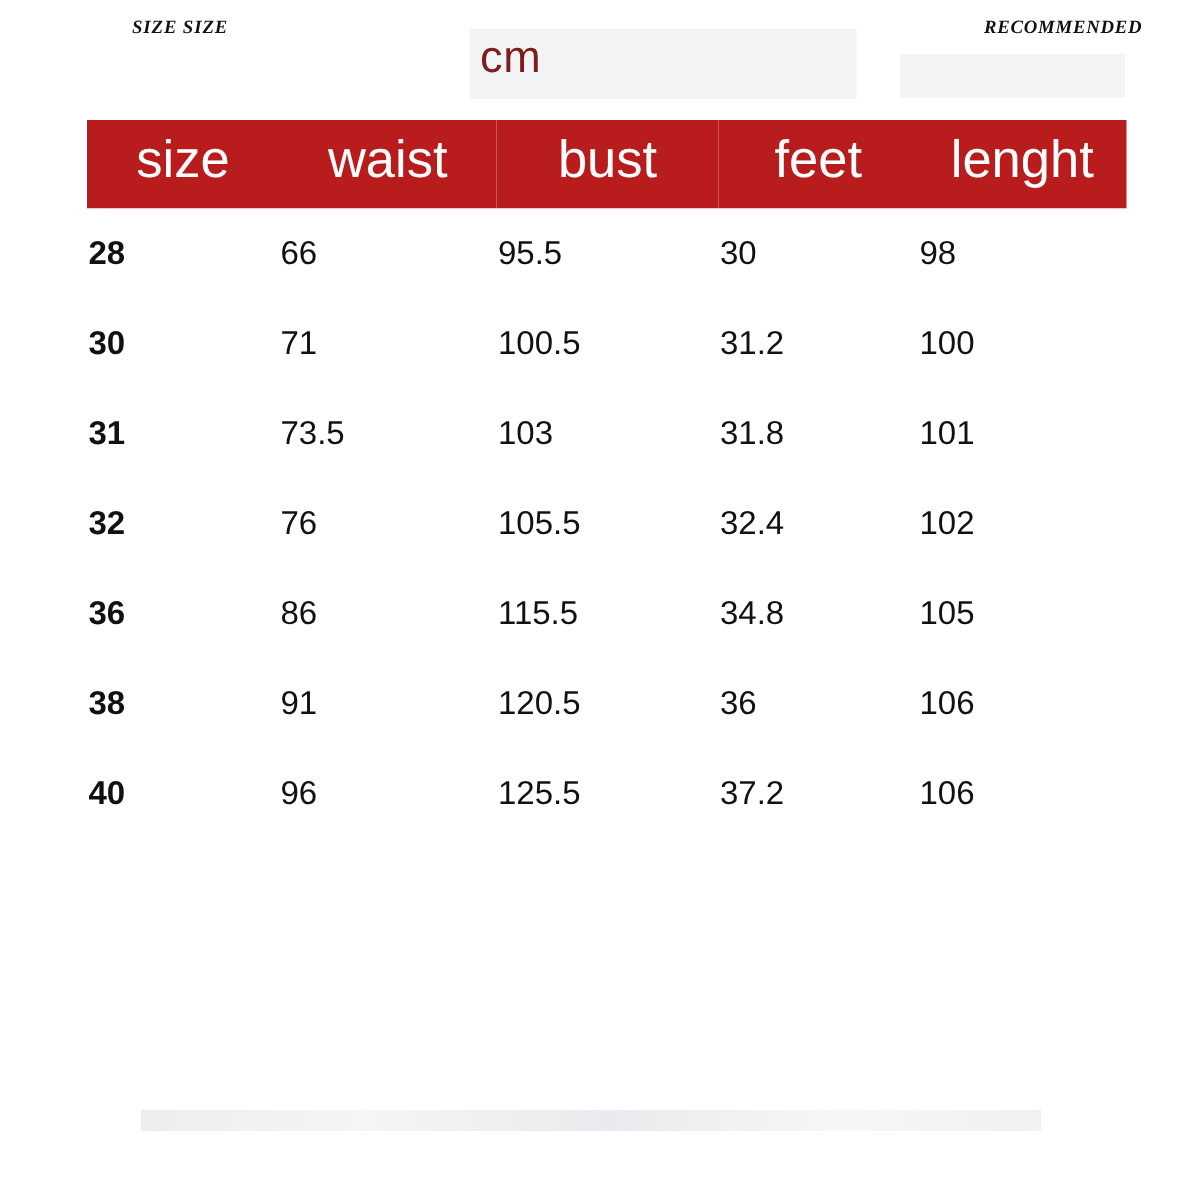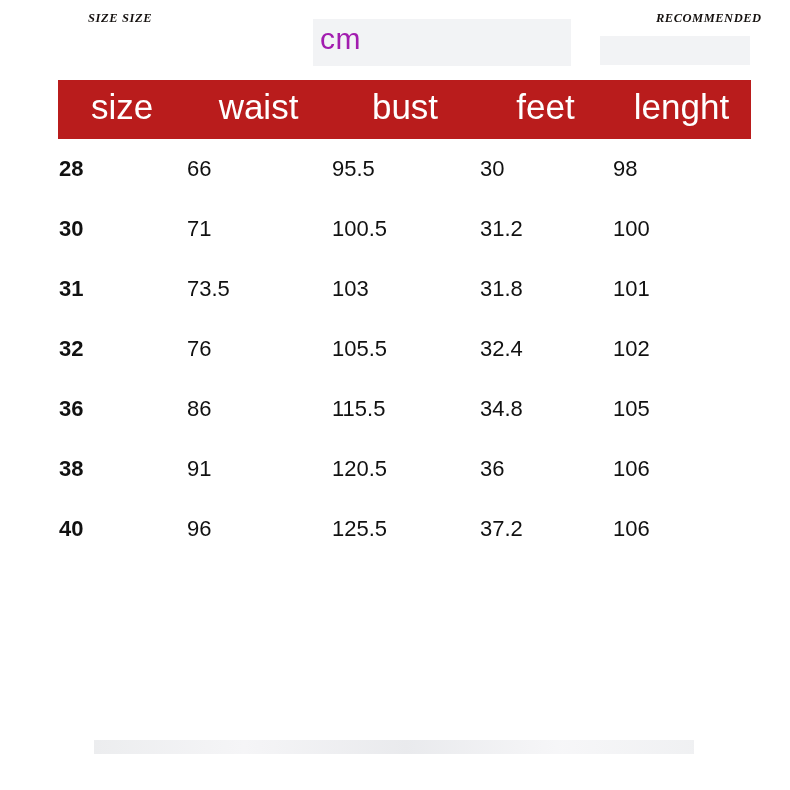--- a/index.html
+++ b/index.html
@@ -64,21 +64,21 @@
     width: 150px;
     height: 29px;
   }
 
   .unit-label {
     position: absolute;
     left: 320px;
     top: 22px;
     font-family: "Liberation Sans", sans-serif;
     font-size: 30px;
-    color: #a21caf;
+    color: #7f1d1d;
     letter-spacing: 0.5px;
   }
 
   
   .table-wrap {
     position: absolute;
     left: 58px;
     top: 80px;
     width: 693px;
   }

